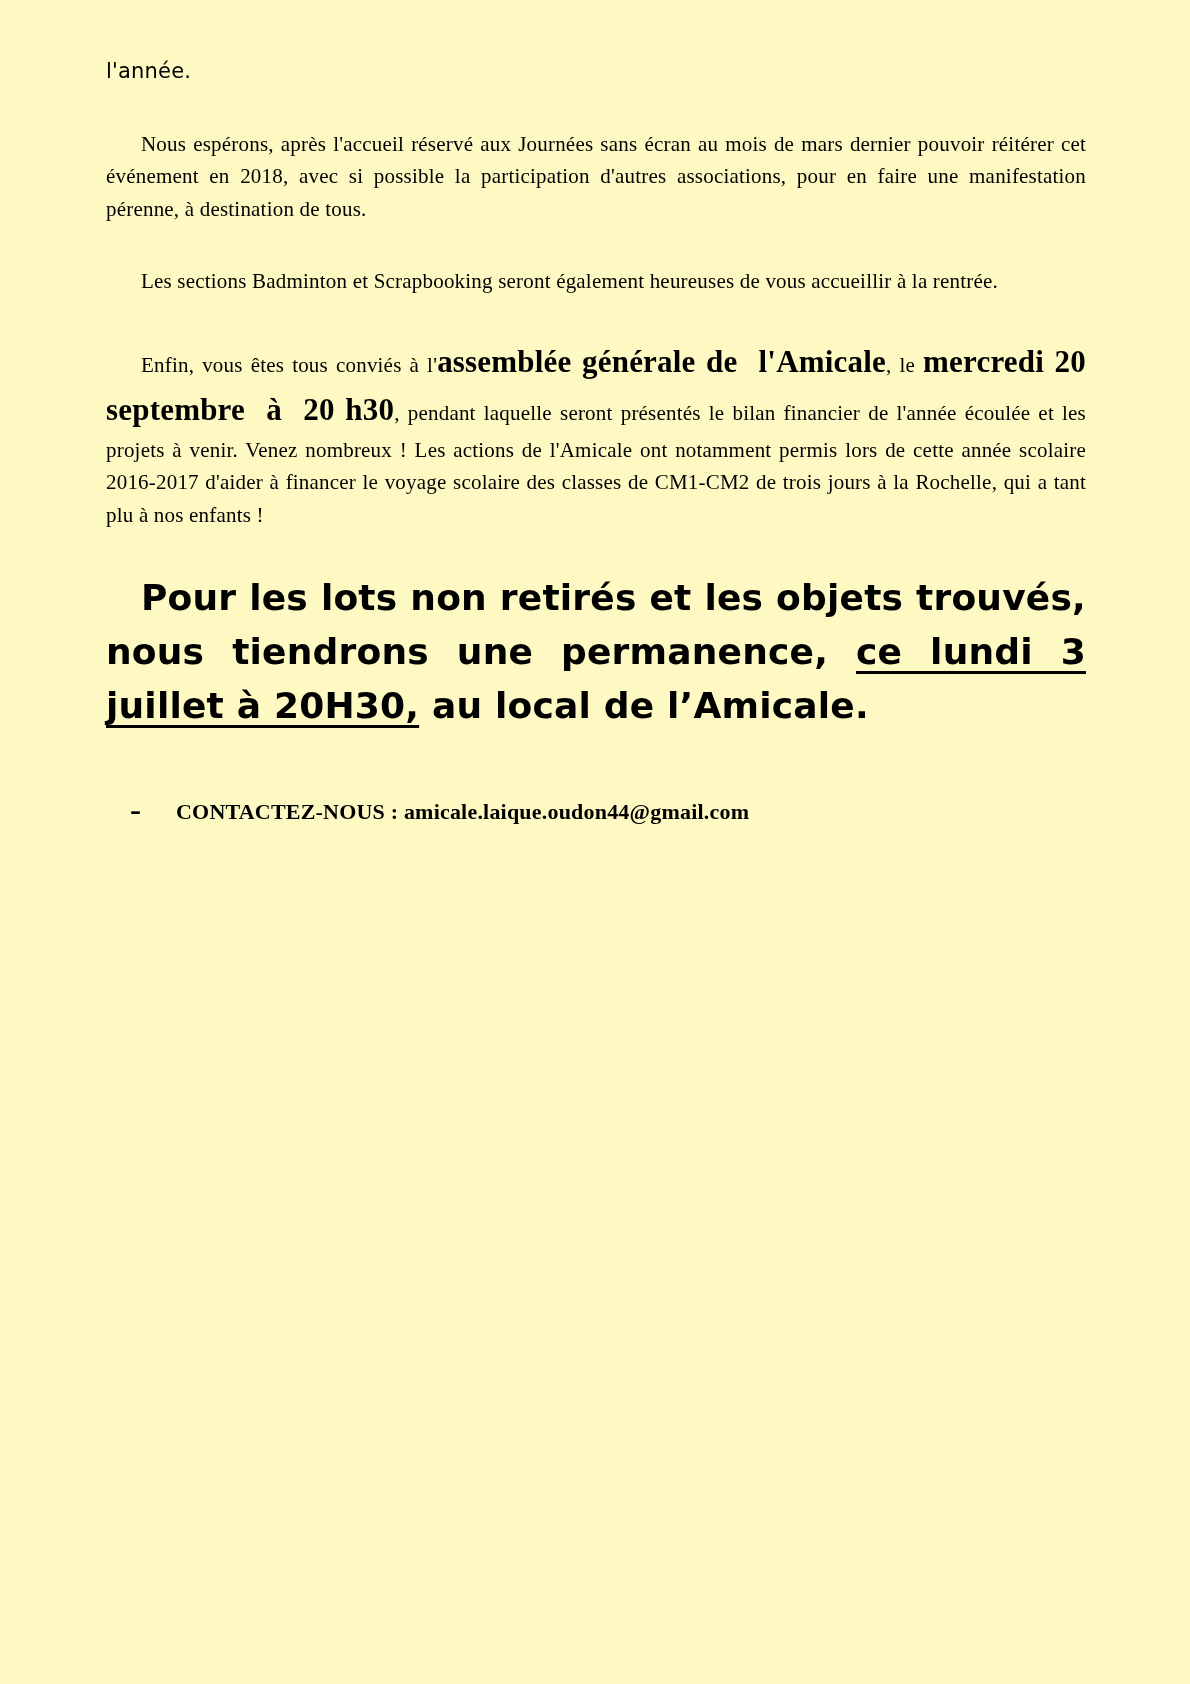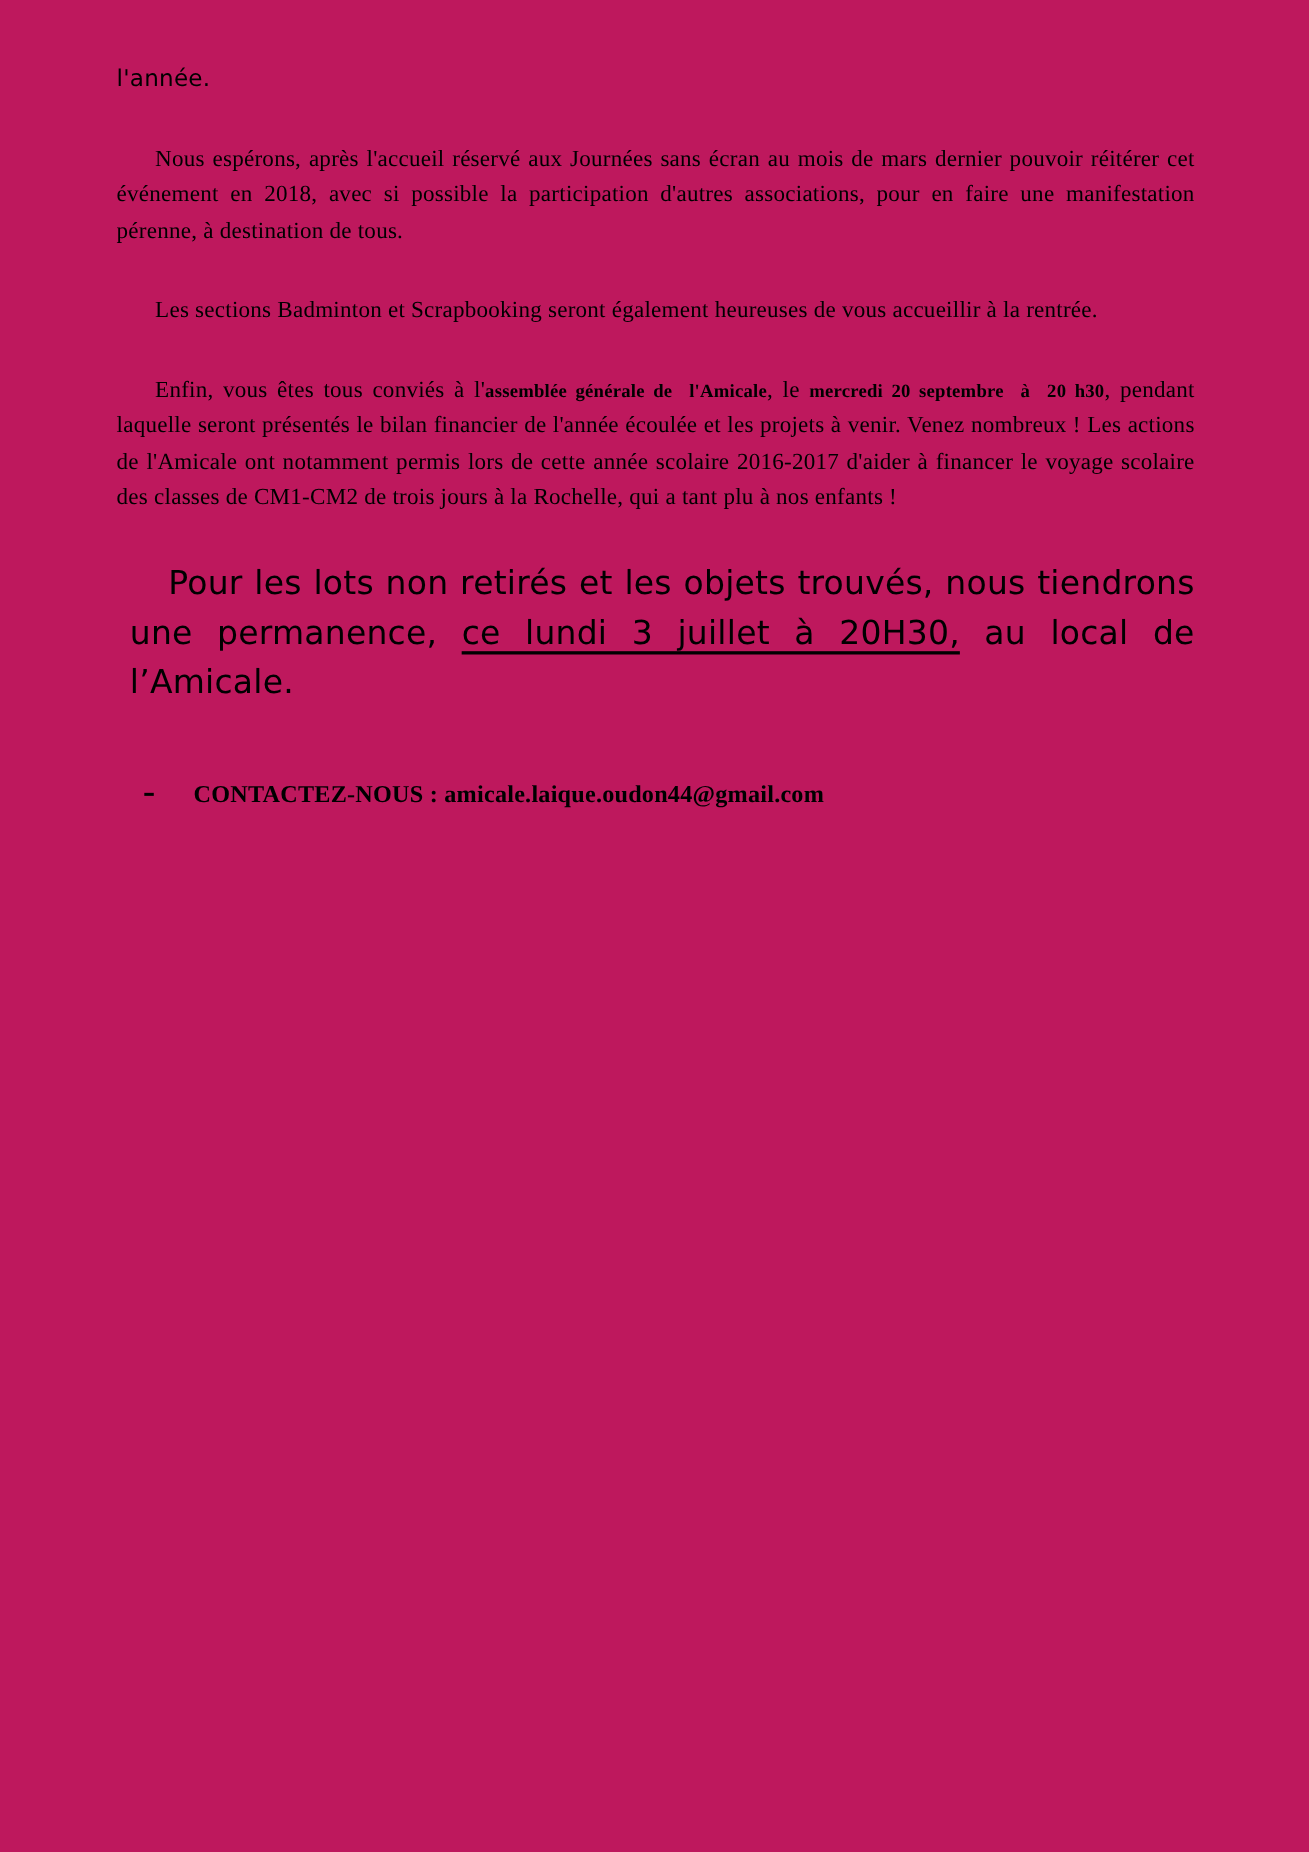--- a/index.html
+++ b/index.html
@@ -12,42 +12,42 @@
     height: 1684px;
     color: #000000;
     font-family: "DejaVu Sans", sans-serif;
     overflow: hidden;
   }
   .page {
     box-sizing: border-box;
     width: 1190px;
     height: 1684px;
     padding: 55px 104px 0 106px;
-    background: #be185d;
+    background: #fef9c3;
   }
   p.body-text {
     font-size: 21px;
     line-height: 1.55;
     text-align: justify;
     margin: 0 0 40px 0;
     letter-spacing: 0.2px;
   }
   p.no-indent { text-indent: 0; }
   .indent { text-indent: 35px; font-family: Liberation Serif, serif; }
   .bold-run {
     font-weight: bold;
-    font-size: 17px;
+    font-size: 31px;
   }
   p.big-bold {
-    font-size: 30px;
-    font-weight: normal;
+    font-size: 36px;
+    font-weight: bold;
     line-height: 1.5;
     text-align: justify;
     text-indent: 35px;
-    margin: 28px 0 0 12px;
+    margin: 28px 0 0 0;
     letter-spacing: 0.2px;
   }
   .underline-run {
     text-decoration: underline;
     text-decoration-thickness: 3px;
     text-underline-offset: 7px;
   }
   .contact {
     margin-top: 62px;
     font-weight: bold;

